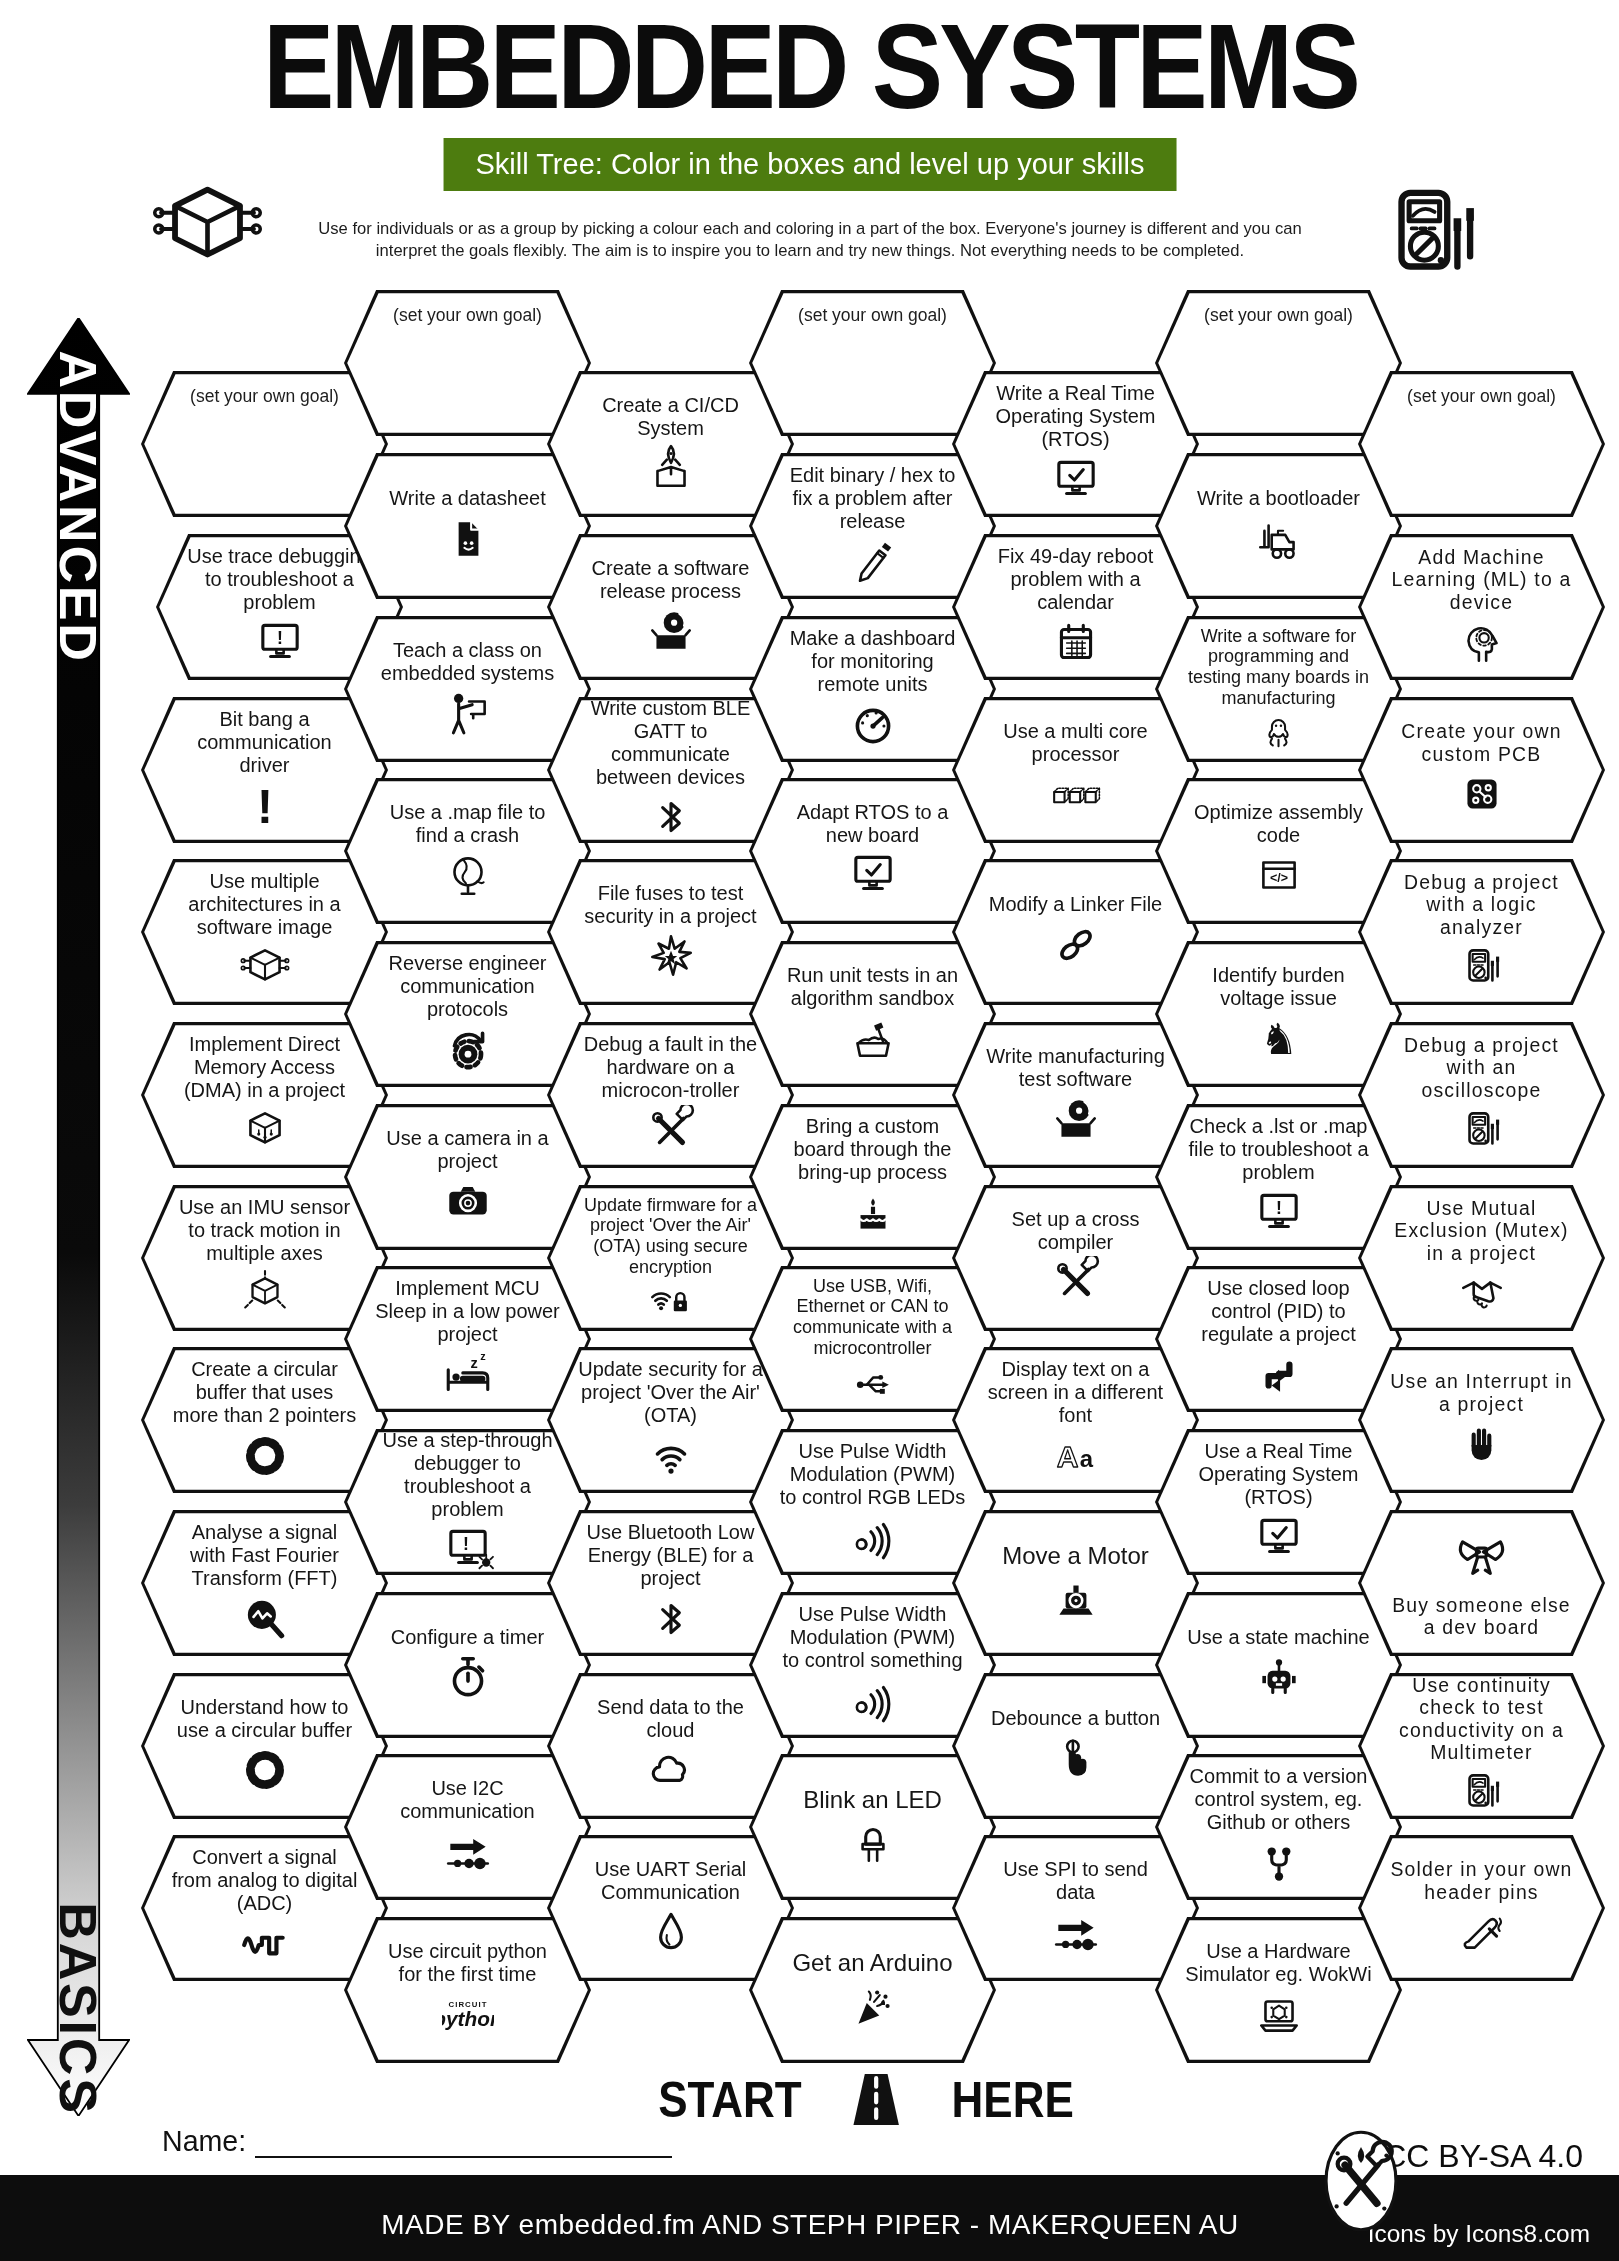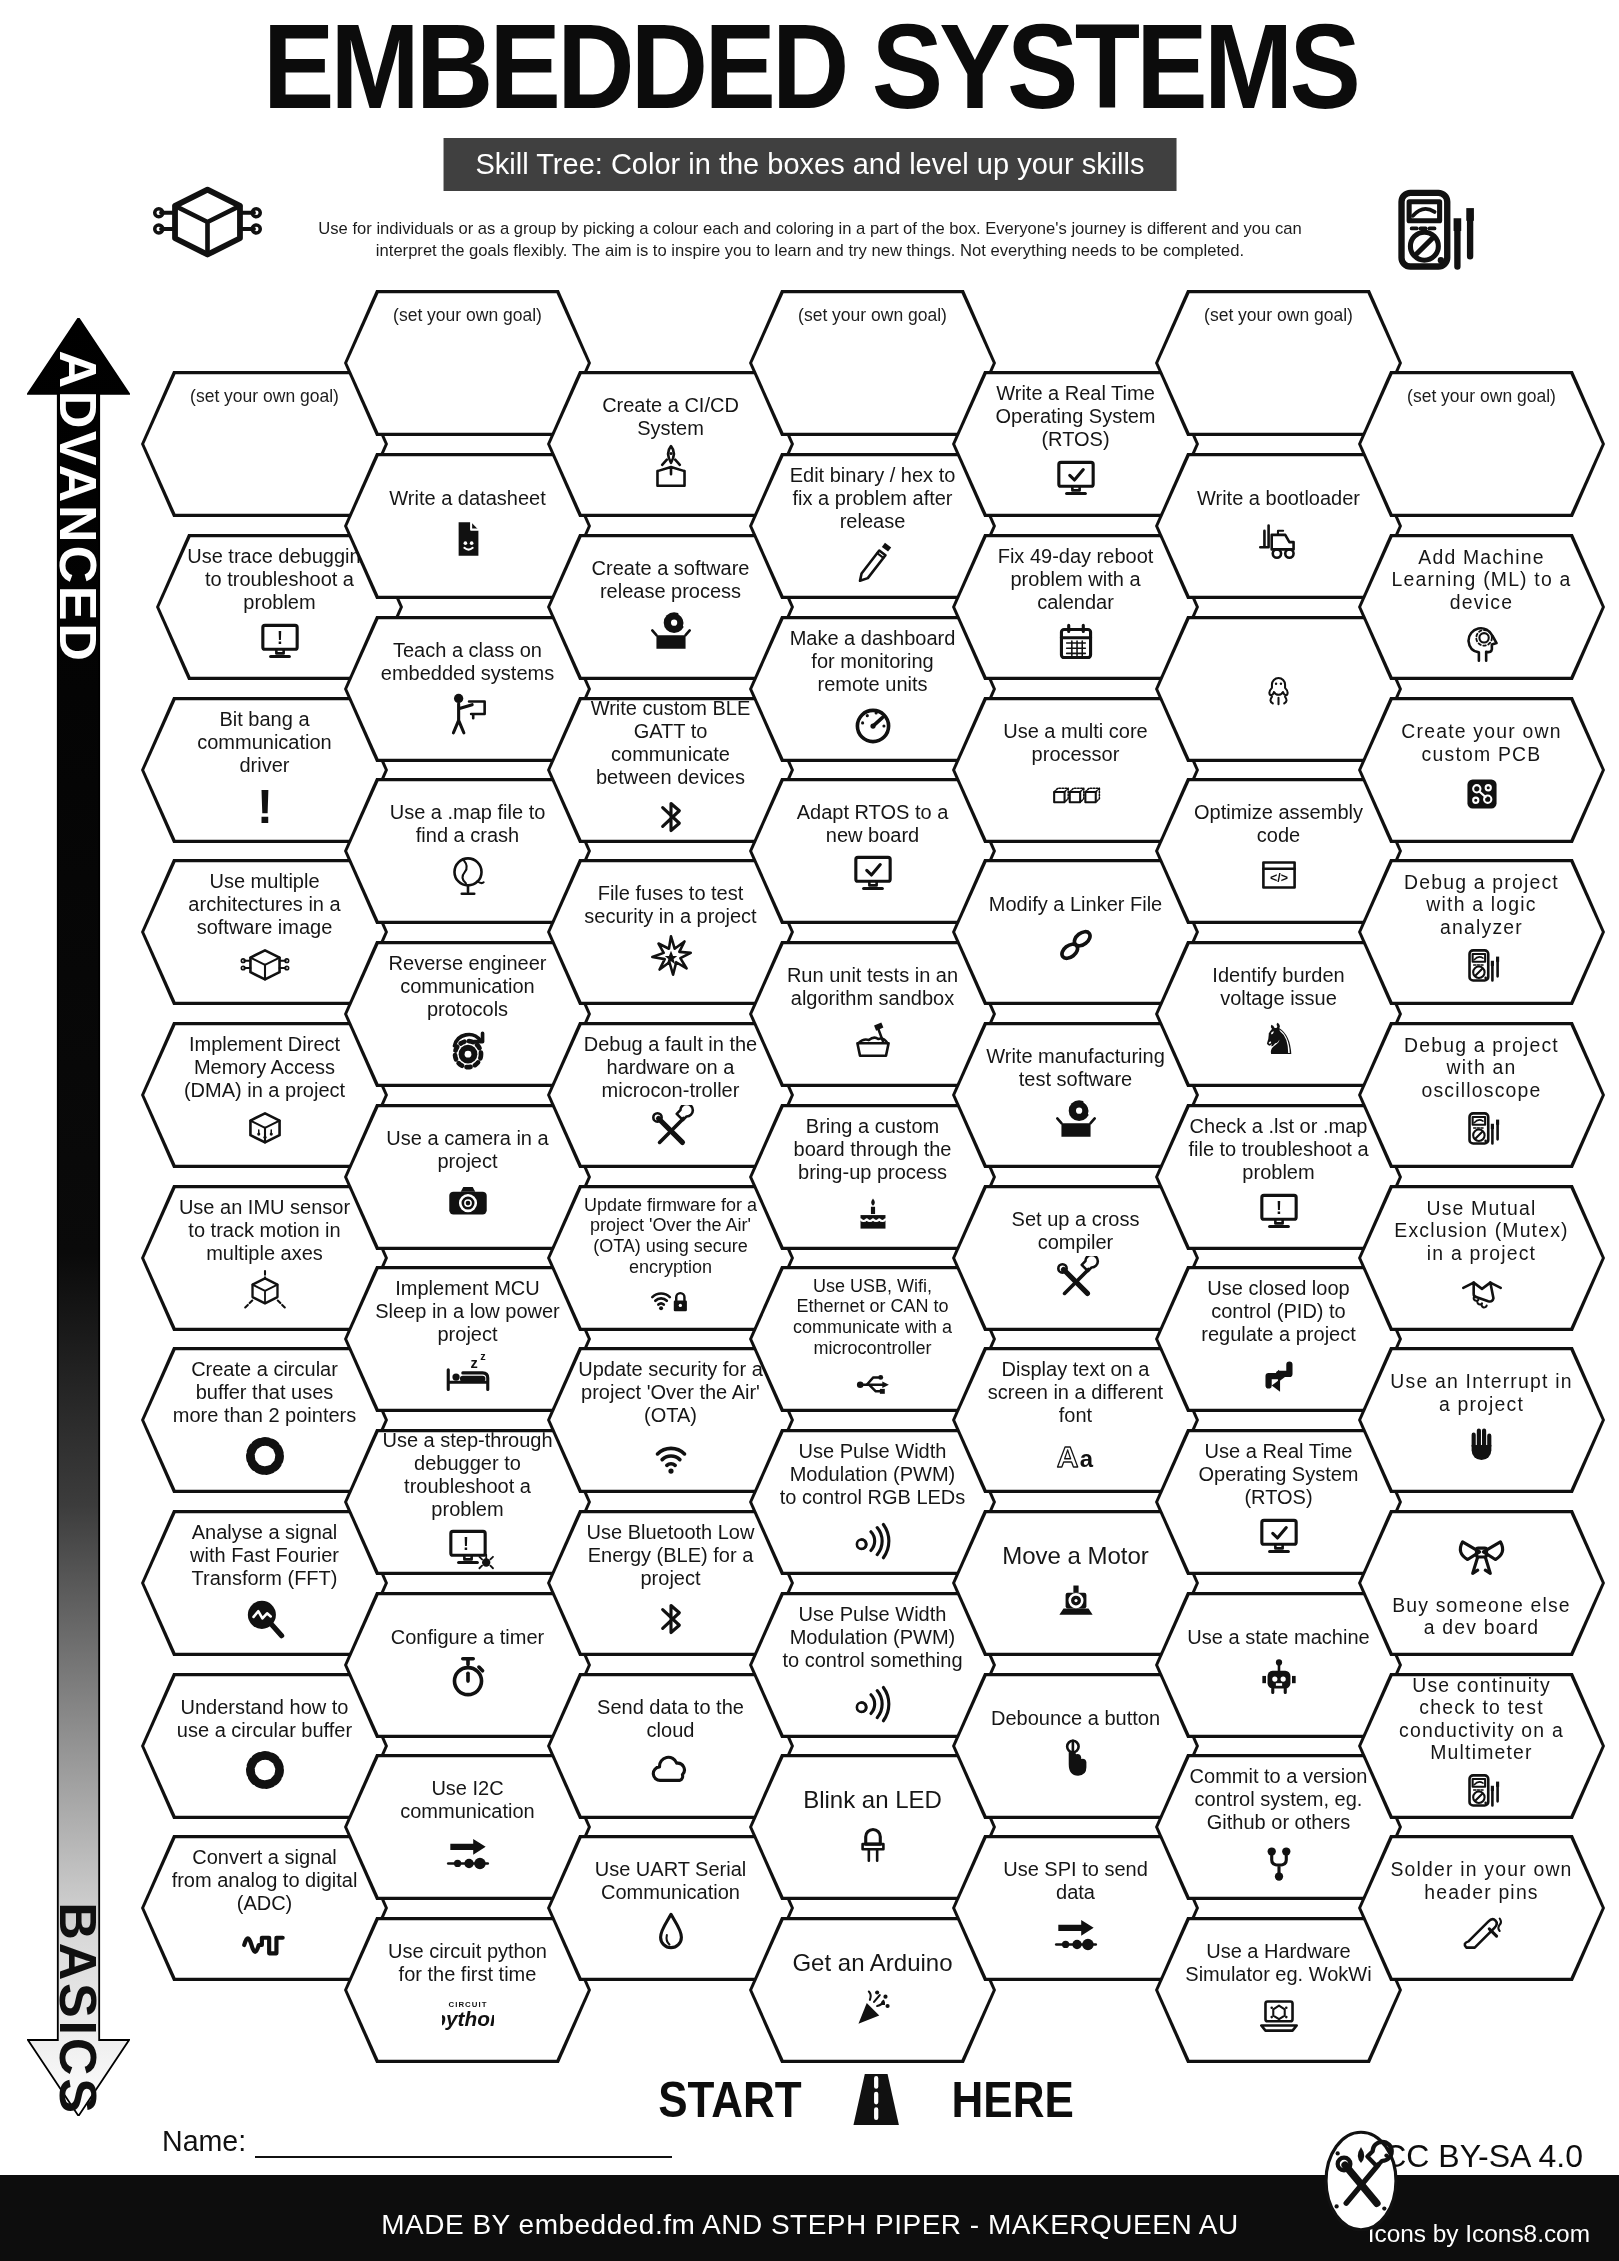--- a/index.html
+++ b/index.html
@@ -1,19 +1,19 @@
 <!DOCTYPE html>
 <html style="font-size:7.4px"><head>
 <meta charset="utf-8">
 <style>
   html,body{margin:0;padding:0;background:#888;}
   .page{position:relative;width:1620px;height:2261px;background:#ffffff;font-family:"Liberation Sans",sans-serif;overflow:hidden;}
   
   .title{position:absolute;top:7.4px;left:0;right:0;text-align:center;font-size:107px;font-weight:900;letter-spacing:-3.7px;color:#0c0c0c;line-height:1.0;transform:scaleY(1.12);transform-origin:top center;}
-  .subtitle-bar{position:absolute;top:138px;left:50%;transform:translateX(-50%);background:#404040;color:#fff;font-size:29px;font-weight:400;padding:10px 32px;white-space:nowrap;}
+  .subtitle-bar{position:absolute;top:138px;left:50%;transform:translateX(-50%);background:#4d7c0f;color:#fff;font-size:29px;font-weight:400;padding:10px 32px;white-space:nowrap;}
   .intro{position:absolute;top:218px;left:0;right:0;text-align:center;font-size:16.6px;line-height:1.35;color:#1c1c1c;}
   .corner-logo{position:absolute;}
   .corner-logo svg{width:100%;height:100%;}
   
   .axis-arrow{position:absolute;left:27px;top:318px;width:103px;height:1802px;}
   .axis-label{position:absolute;font-weight:800;letter-spacing:2.8px;white-space:nowrap;}
   .axis-label.adv{left:78px;top:507px;color:#ffffff;font-size:52px;transform:translate(-50%,-50%) rotate(90deg);}
   .axis-label.bas{left:78px;top:2009px;color:#101010;font-size:52px;transform:translate(-50%,-50%) rotate(90deg);}
   
   .hex{position:absolute;width:247px;height:146px;clip-path:polygon(13% 0%,87% 0%,100% 50%,87% 100%,13% 100%,0% 50%);background:#101010;}
@@ -863,20 +863,21 @@
                 <circle cx="70" cy="78" r="8" stroke="#111" stroke-width="5"></circle>
                 <path d="M48 42 v-8 h10" stroke="#111" stroke-width="4"></path>
               </svg>
             </div>
           </div>
         </div>
       </div>
       <div class="hex long" style="left: 1155px; top: 616px;">
         <div class="hex-in">
           <div class="hex-c">
+            <div class="hex-label">Write a software for programming and testing many boards in manufacturing</div>
             <div class="hex-icon">
               <svg viewBox="0 0 100 100" fill="none" stroke-linecap="round" stroke-linejoin="round">
                 <path d="M34 38 a16 16 0 0 1 32 0 v8 q10 10 4 18 q-7 0 -9 -8 q-4 7 -11 7 q-7 0 -11 -7 q-2 8 -9 8 q-6 -8 4 -18 Z" stroke="#111" stroke-width="5"></path>
                 <circle cx="44" cy="36" r="3" fill="#111" stroke="none"></circle>
                 <circle cx="56" cy="36" r="3" fill="#111" stroke="none"></circle>
                 <path d="M34 68 q-8 10 2 16 M50 70 v16 M66 68 q8 10 -2 16" stroke="#111" stroke-width="5"></path>
               </svg>
             </div>
           </div>
         </div>

